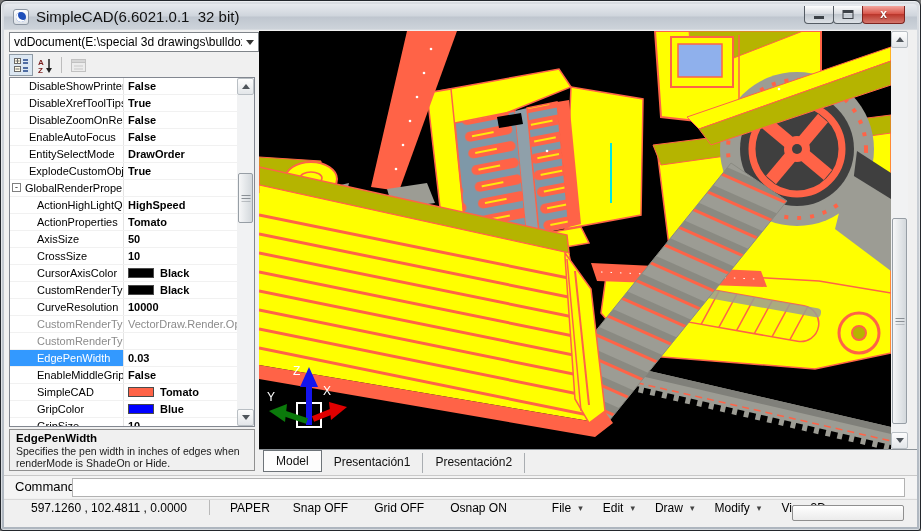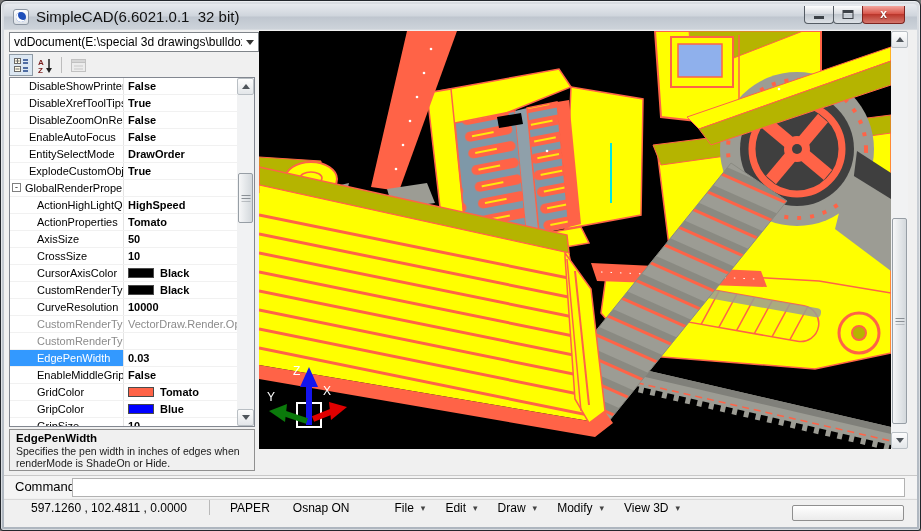--- a/index.html
+++ b/index.html
@@ -224,21 +224,21 @@
             </div>
             <div class="pg-row">
               <div class="pg-name lvl2 sel">EdgePenWidth</div>
               <div class="pg-value b">0.03</div>
             </div>
             <div class="pg-row">
               <div class="pg-name lvl2">EnableMiddleGripI</div>
               <div class="pg-value b">False</div>
             </div>
             <div class="pg-row">
-              <div class="pg-name lvl2">GridColor</div>
+              <div class="pg-name lvl2">SimpleCAD</div>
               <div class="pg-value b"><span class="swatch" style="background: rgb(255, 99, 71);"></span>Tomato</div>
             </div>
             <div class="pg-row">
               <div class="pg-name lvl2">GripColor</div>
               <div class="pg-value b"><span class="swatch" style="background: rgb(0, 0, 255);"></span>Blue</div>
             </div>
             <div class="pg-row">
               <div class="pg-name lvl2">GripSize</div>
               <div class="pg-value b">10</div>
             </div>
@@ -431,31 +431,41 @@
             <span class="arrN"></span>
           </span>
       <span class="sb-btn" style="bottom:0;top:auto;">
             <span class="arrS"></span>
           </span>
       <span class="sb-thumb" style="top:187px;height:206px;">
             <span class="grip-h"></span>
           </span>
     </div>
 
+    <div class="tabstrip">
+      <span style="display:flex;align-items:flex-end;height:100%;">
+            <div class="tab active">Model</div>
+            <div class="tab">Presentación1</div>
+            <div class="tab">Presentación2</div>
+          </span>
+
+    </div>
 
     <div class="cmdbar">
       <span class="cmd-label">Command:</span>
       <input class="cmd-input" type="text" value="" style="">
     </div>
 
     <div class="statusbar">
       <span class="coords">597.1260 , 102.4811 , 0.0000</span>
       <span class="sdiv"></span>
       <span class="smode">PAPER</span>
       <span style="display:inline-flex;">
+            <span class="stoggle">Snap OFF</span>
+            <span class="stoggle">Grid OFF</span>
             <span class="stoggle">Osnap ON</span>
           </span>
       <span class="status-menus" style="display:inline-flex;">
             <span class="smenu">
               <span>File</span>
               <span class="caret">▾</span>
             </span>
             <span class="smenu">
               <span>Edit</span>
               <span class="caret">▾</span>

